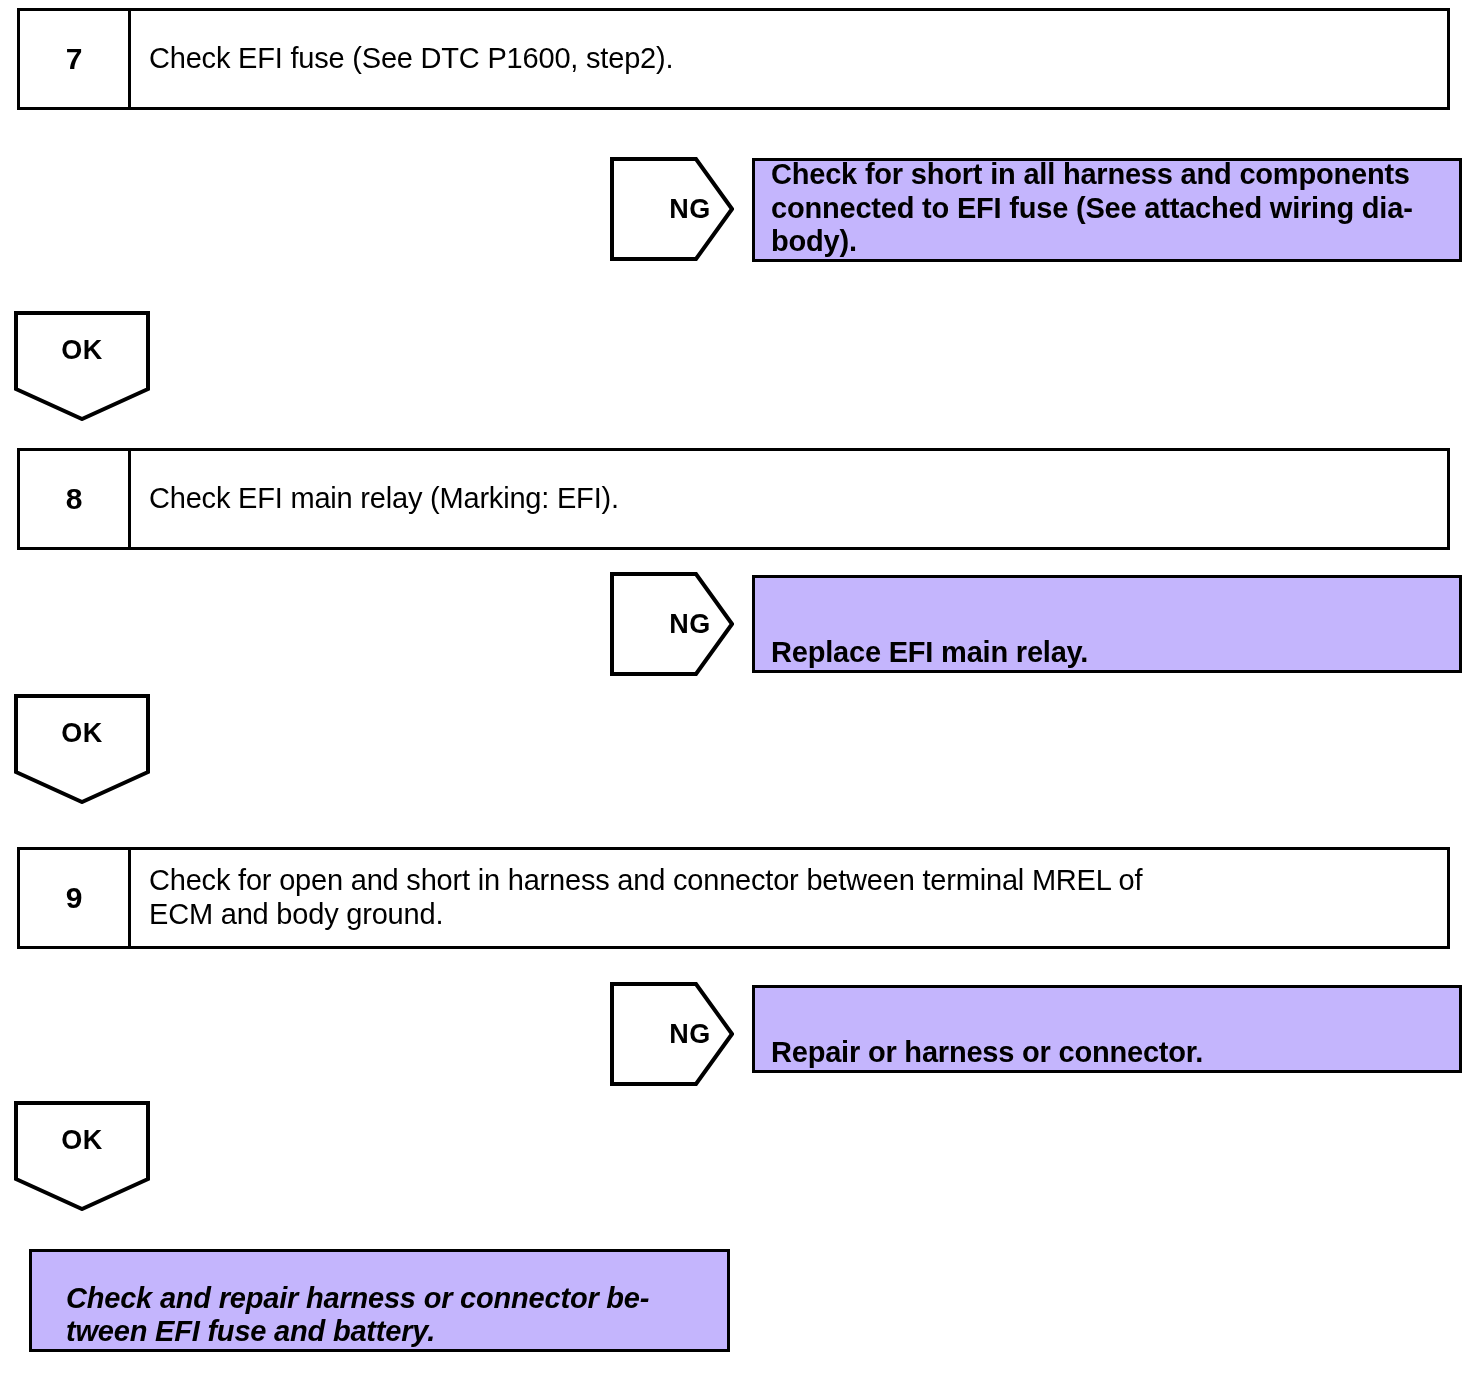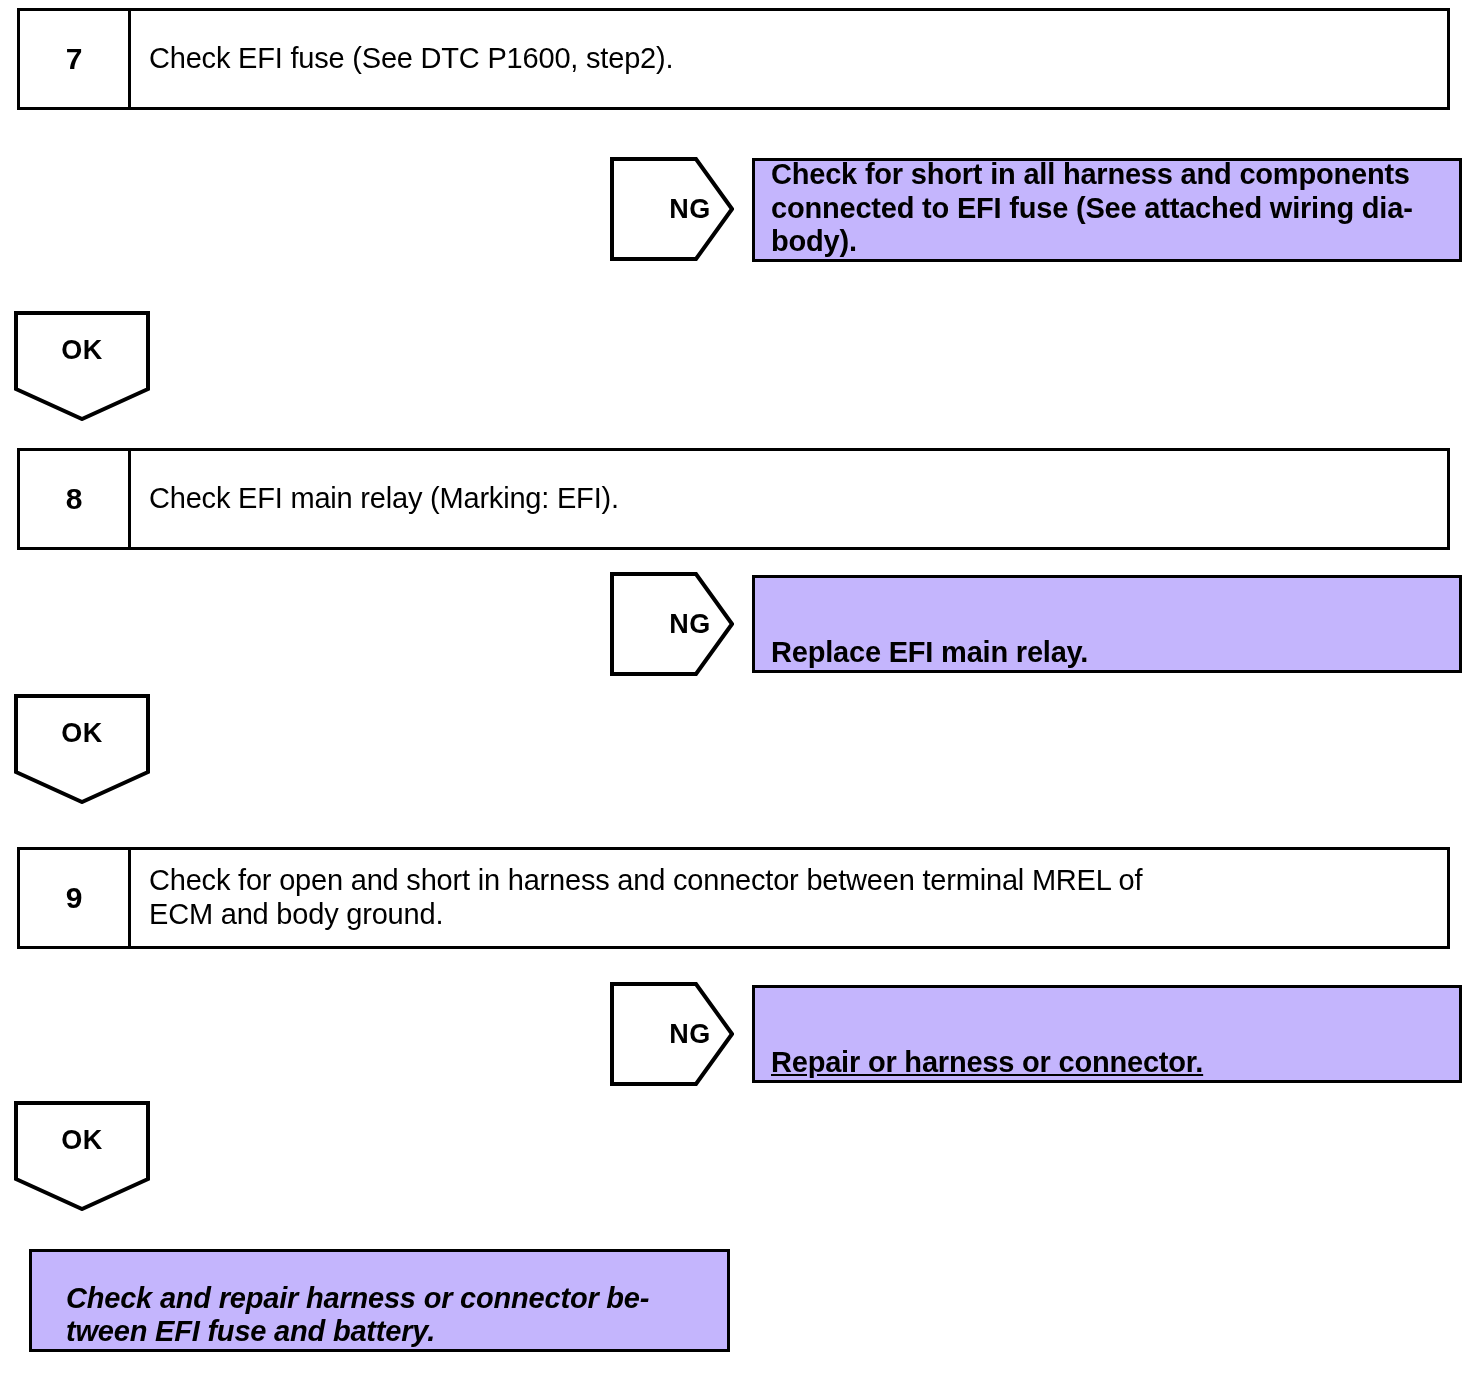--- a/index.html
+++ b/index.html
@@ -154,21 +154,21 @@
     </div>
   </div>
 
   <div class="ng-tag" style="left:610px;top:982px;">
     <svg viewBox="0 0 124 104" preserveAspectRatio="none" aria-hidden="true">
       <polygon points="2,2 86,2 122,52 86,102 2,102" fill="#ffffff" stroke="#000000" stroke-width="4"></polygon>
     </svg>
     <span class="tag-label">NG</span>
   </div>
 
-  <div class="abs plain-box" style="left:740px;top:985px;width:710px;height:98px;text-decoration:underline;">
+  <div class="abs plain-box" style="left:740px;top:985px;width:710px;height:88px;">
     <div>
       <span class="ln">Repair or harness or connector.</span>
     </div>
   </div>
 
   <div class="ok-tag" style="left:14px;top:1101px;">
     <svg viewBox="0 0 136 110" preserveAspectRatio="none" aria-hidden="true">
       <polygon points="2,2 134,2 134,78 68,108 2,78" fill="#ffffff" stroke="#000000" stroke-width="4"></polygon>
     </svg>
     <span class="tag-label">OK</span>

